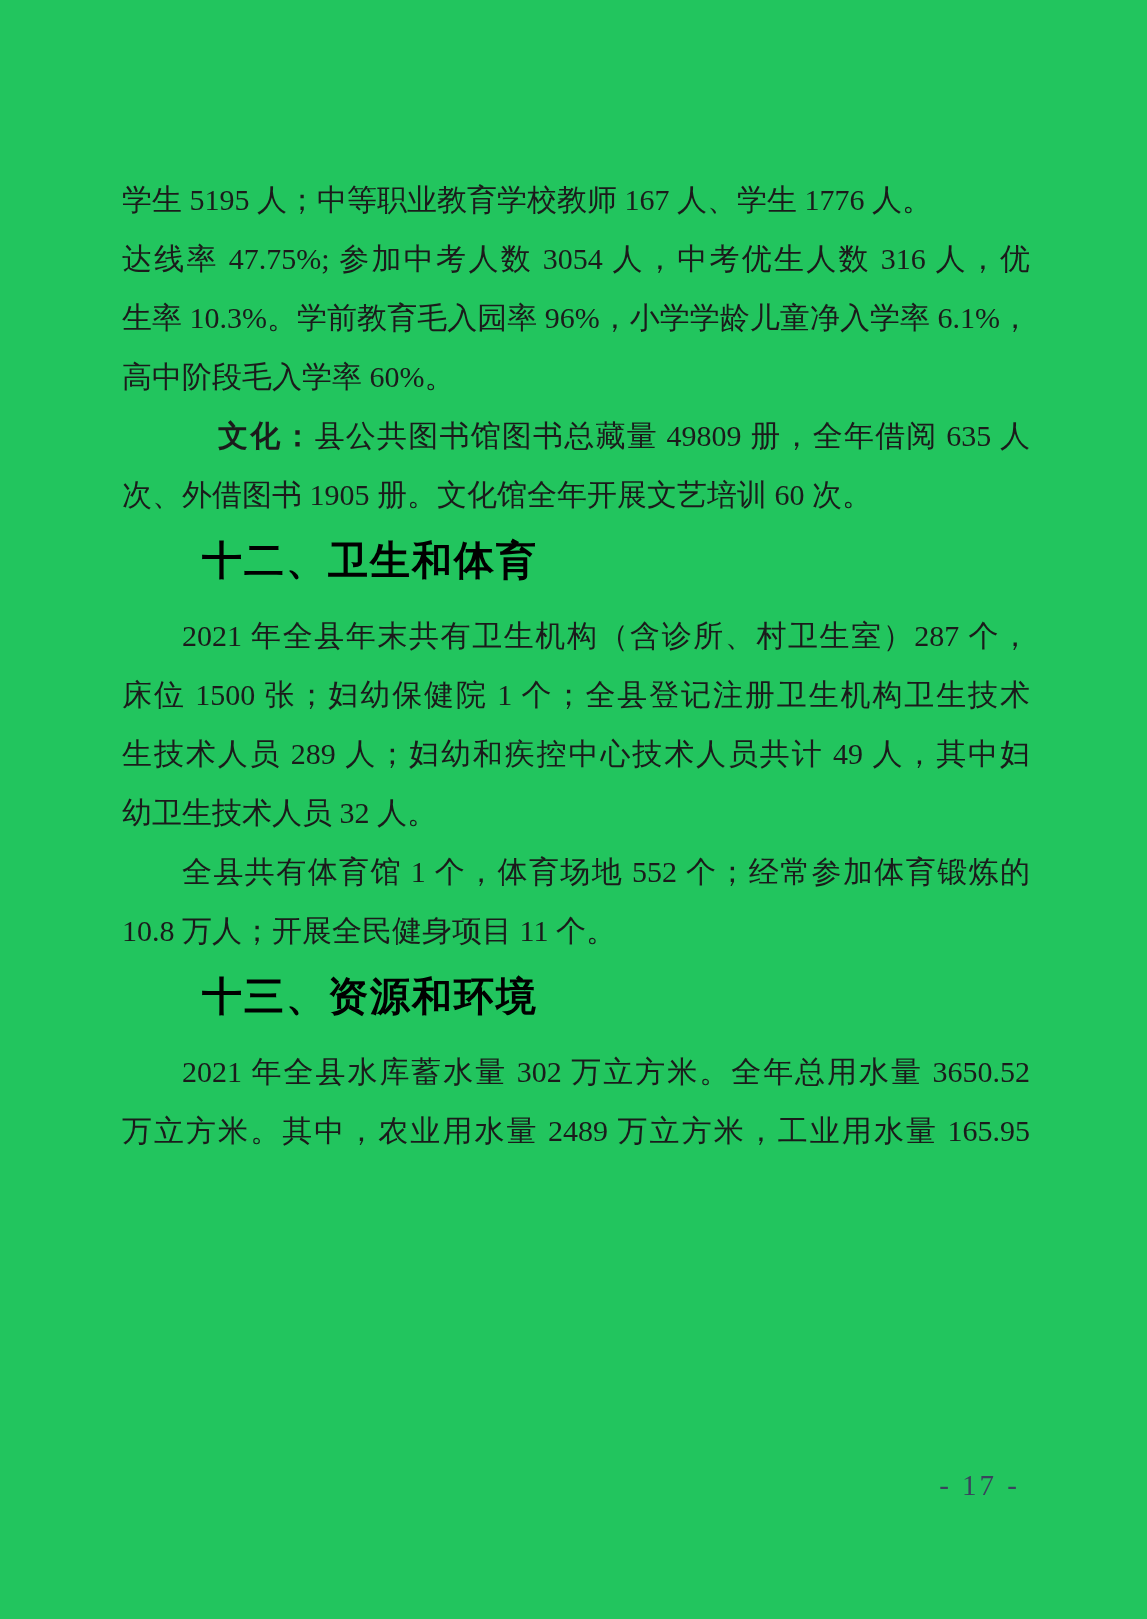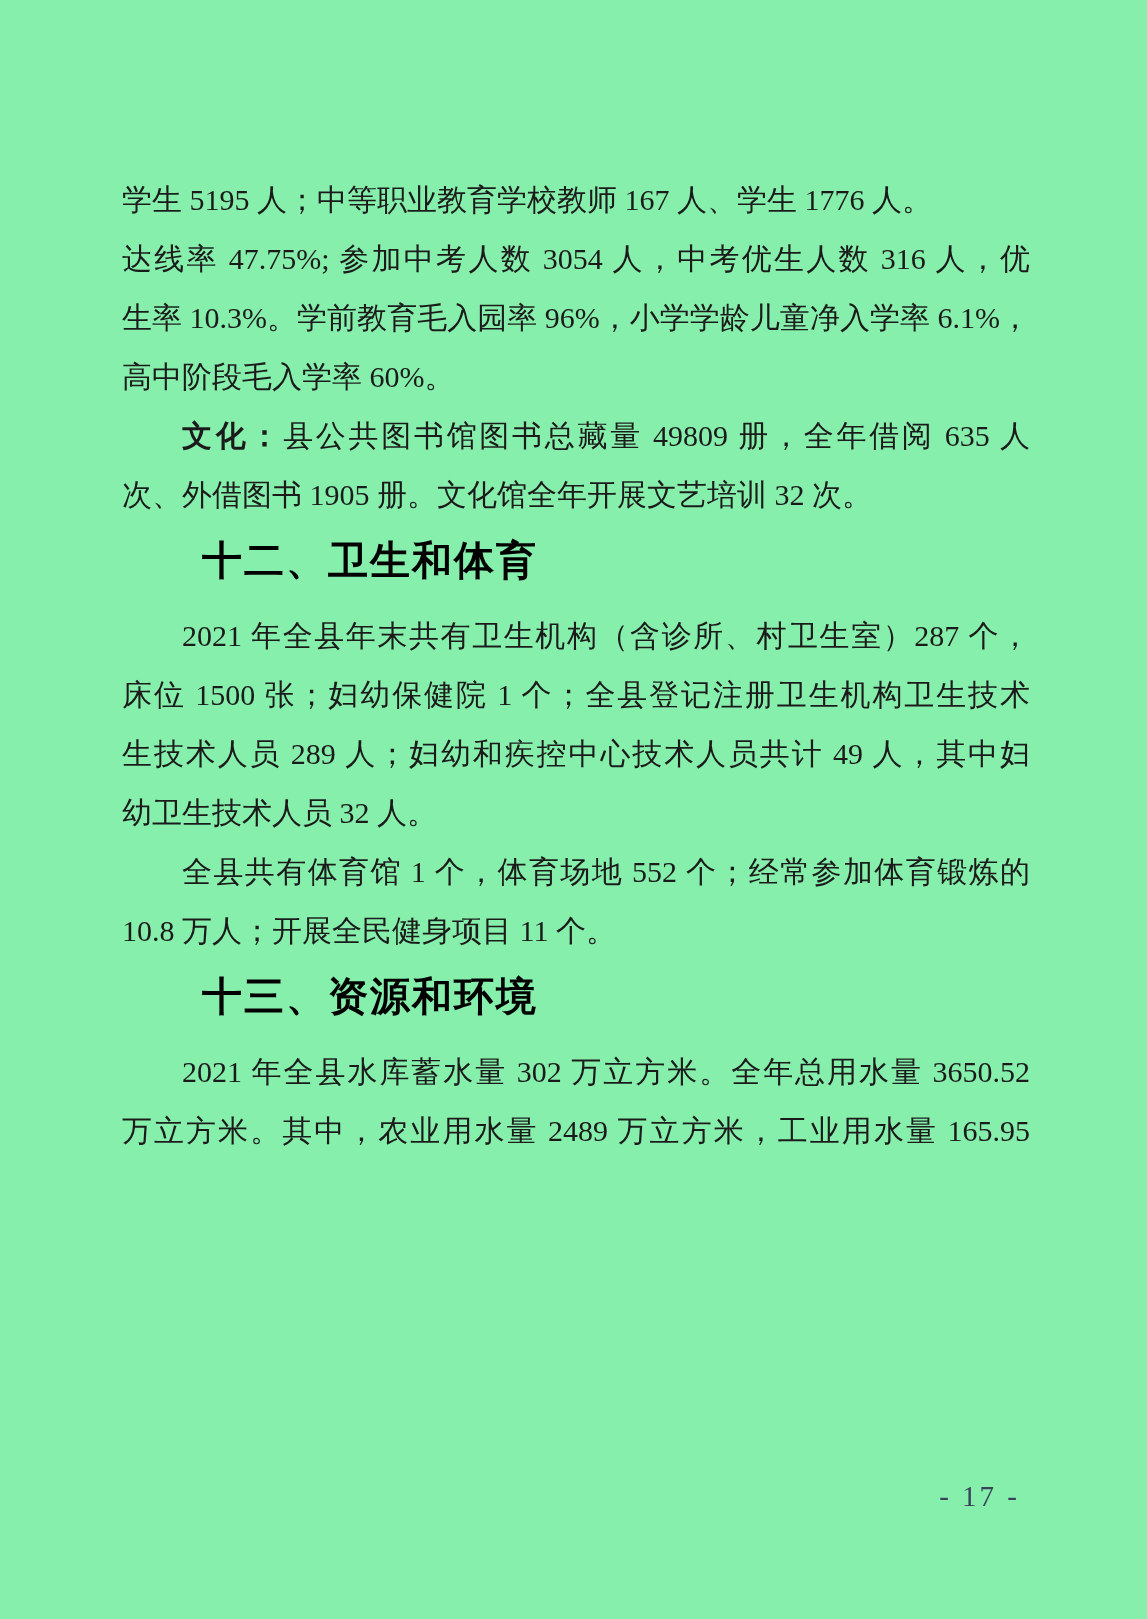--- a/index.html
+++ b/index.html
@@ -2,21 +2,21 @@
 <html lang="zh"><head>
 <meta charset="utf-8">
 <style>
   * { margin: 0; padding: 0; box-sizing: border-box; }
   html, body { background: #e8e8e8; }
   .page {
     position: relative;
     width: 1147px;
     height: 1619px;
     margin: 0 auto;
-    background: #86efac;
+    background: #22c55e;
     color: #1b1b1b;
     font-family: "Liberation Serif", "DejaVu Serif", serif;
     overflow: hidden;
   }
   .content {
     position: absolute;
     left: 122px;
     top: 170px;
     width: 908px;
   }
@@ -41,52 +41,52 @@
     font-size: 40px;
     line-height: 52px;
     color: #000000;
     text-indent: 2em;
     margin: 10px 0 20px 0;
     letter-spacing: 2px;
   }
   .bold-label {
     font-weight: bold;
     letter-spacing: 1px;
+    margin-left: 36px;
   }
   .footer {
     position: absolute;
     top: 1468px;
     right: 127px;
     font-size: 29px;
     line-height: 34px;
     color: #39435c;
     letter-spacing: 3px;
     font-family: "Liberation Serif", "DejaVu Serif", serif;
-    margin-top: 11px;
   }
 </style>
 </head>
 <body>
 
 <div class="page">
   <div class="content">
 
     <div class="line end">学生 5195 人；中等职业教育学校教师 167 人、学生 1776 人。</div>
 
     <div>
       <div class="line just">达线率 47.75%; 参加中考人数 3054 人，中考优生人数 316 人，优</div>
       <div class="line just">生率 10.3%。学前教育毛入园率 96%，小学学龄儿童净入学率 6.1%，</div>
       <div class="line end">高中阶段毛入学率 60%。</div>
     </div>
 
     <div>
       <div class="line just indent">
         <span class="bold-label">文化：</span><span>县公共图书馆图书总藏量 49809 册，全年借阅 635 人</span>
       </div>
-      <div class="line end">次、外借图书 1905 册。文化馆全年开展文艺培训 32 次。</div>
+      <div class="line end">次、外借图书 1905 册。文化馆全年开展文艺培训 60 次。</div>
     </div>
 
     <div class="heading">十二、卫生和体育</div>
 
     <div>
       <div class="line just indent">2021 年全县年末共有卫生机构（含诊所、村卫生室）287 个，</div>
       <div class="line just">床位 1500 张；妇幼保健院 1 个；全县登记注册卫生机构卫生技术</div>
       <div class="line just">生技术人员 289 人；妇幼和疾控中心技术人员共计 49 人，其中妇</div>
       <div class="line end">幼卫生技术人员 32 人。</div>
     </div>

